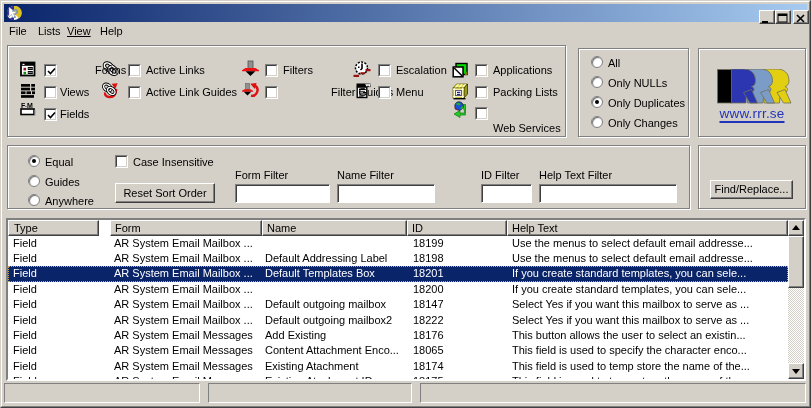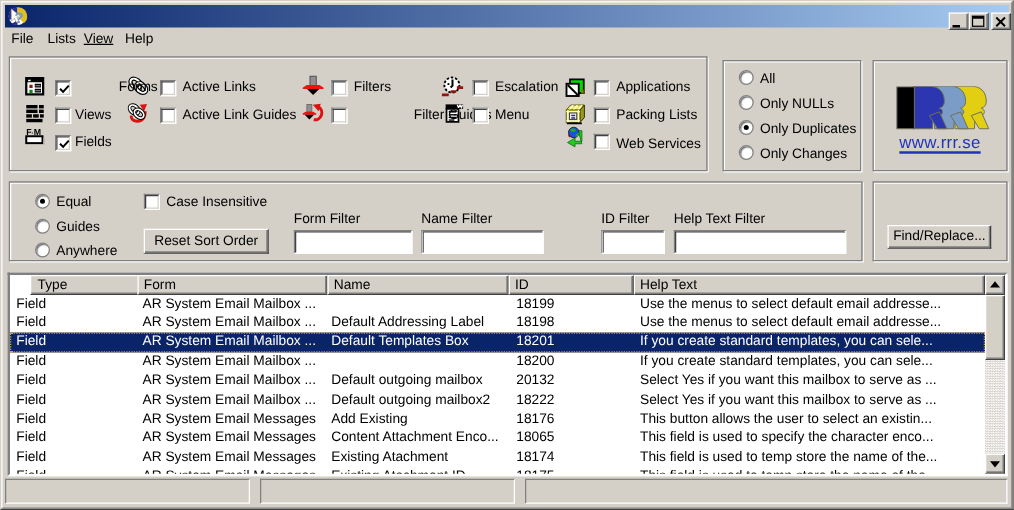--- a/index.html
+++ b/index.html
@@ -225,21 +225,21 @@
     <div class="in"></div>
   </div>
 <div class="abs t11" style="left:493px;top:64px;">Applications</div>
 <div class="abs cb" style="left:475px;top:86px;">
     <div class="in"></div>
   </div>
 <div class="abs t11" style="left:493px;top:86px;">Packing Lists</div>
 <div class="abs cb" style="left:475px;top:107px;">
     <div class="in"></div>
   </div>
-<div class="abs t11" style="left:493px;top:109px;">Web Services</div>
+<div class="abs t11" style="left:493px;top:122px;">Web Services</div>
 
 <div class="abs rad" style="left:591px;top:56px;"></div>
 <div class="abs t11" style="left:608px;top:57px;">All</div>
 <div class="abs rad" style="left:591px;top:76px;"></div>
 <div class="abs t11" style="left:608px;top:77px;">Only NULLs</div>
 <div class="abs rad" style="left:591px;top:96px;">
     <div class="dot"></div>
   </div>
 <div class="abs t11" style="left:608px;top:97px;">Only Duplicates</div>
 <div class="abs rad" style="left:591px;top:116px;"></div>
@@ -284,21 +284,21 @@
 <div class="abs t11" style="left:337px;top:169px;">Name Filter</div>
 <div class="abs inp" style="left:337px;top:184px;width:98px;height:19px;"></div>
 <div class="abs t11" style="left:481px;top:169px;text-align:center;">ID Filter</div>
 <div class="abs inp" style="left:481px;top:184px;width:51px;height:19px;"></div>
 <div class="abs t11" style="left:539px;top:169px;">Help Text Filter</div>
 <div class="abs inp" style="left:539px;top:184px;width:138px;height:19px;"></div>
 <div class="abs btn" style="left:710px;top:180px;width:83px;height:19px;line-height:17px;">Find/Replace...</div>
 
 <div class="abs" id="list"></div>
 <div class="abs" id="listin">
-  <div class="hc" style="left:16px;width:91px;">
+  <div class="hc" style="left:0px;width:91px;">
       <span style="left:5px;">Type</span>
     </div>
   <div class="hc" style="left:102px;width:152px;">
       <span>Form</span>
     </div>
   <div class="hc" style="left:254px;width:145px;">
       <span>Name</span>
     </div>
   <div class="hc" style="left:499px;width:281px;">
       <span>Help Text</span>
@@ -330,21 +330,21 @@
 <div class="row" style="top:61.8px;height:15.4px;">
         <span class="c0">Field</span>
         <span class="c1">AR System Email Mailbox ...</span>
         <span class="c3">18200</span>
         <span class="c4">If you create standard templates, you can sele...</span>
       </div>
 <div class="row" style="top:77.2px;height:15.4px;">
         <span class="c0">Field</span>
         <span class="c1">AR System Email Mailbox ...</span>
         <span class="c2">Default outgoing mailbox</span>
-        <span class="c3">20132</span>
+        <span class="c3">18147</span>
         <span class="c4">Select Yes if you want this mailbox to serve as ...</span>
       </div>
 <div class="row" style="top:92.6px;height:15.4px;">
         <span class="c0">Field</span>
         <span class="c1">AR System Email Mailbox ...</span>
         <span class="c2">Default outgoing mailbox2</span>
         <span class="c3">18222</span>
         <span class="c4">Select Yes if you want this mailbox to serve as ...</span>
       </div>
 <div class="row" style="top:108.0px;height:15.4px;">

